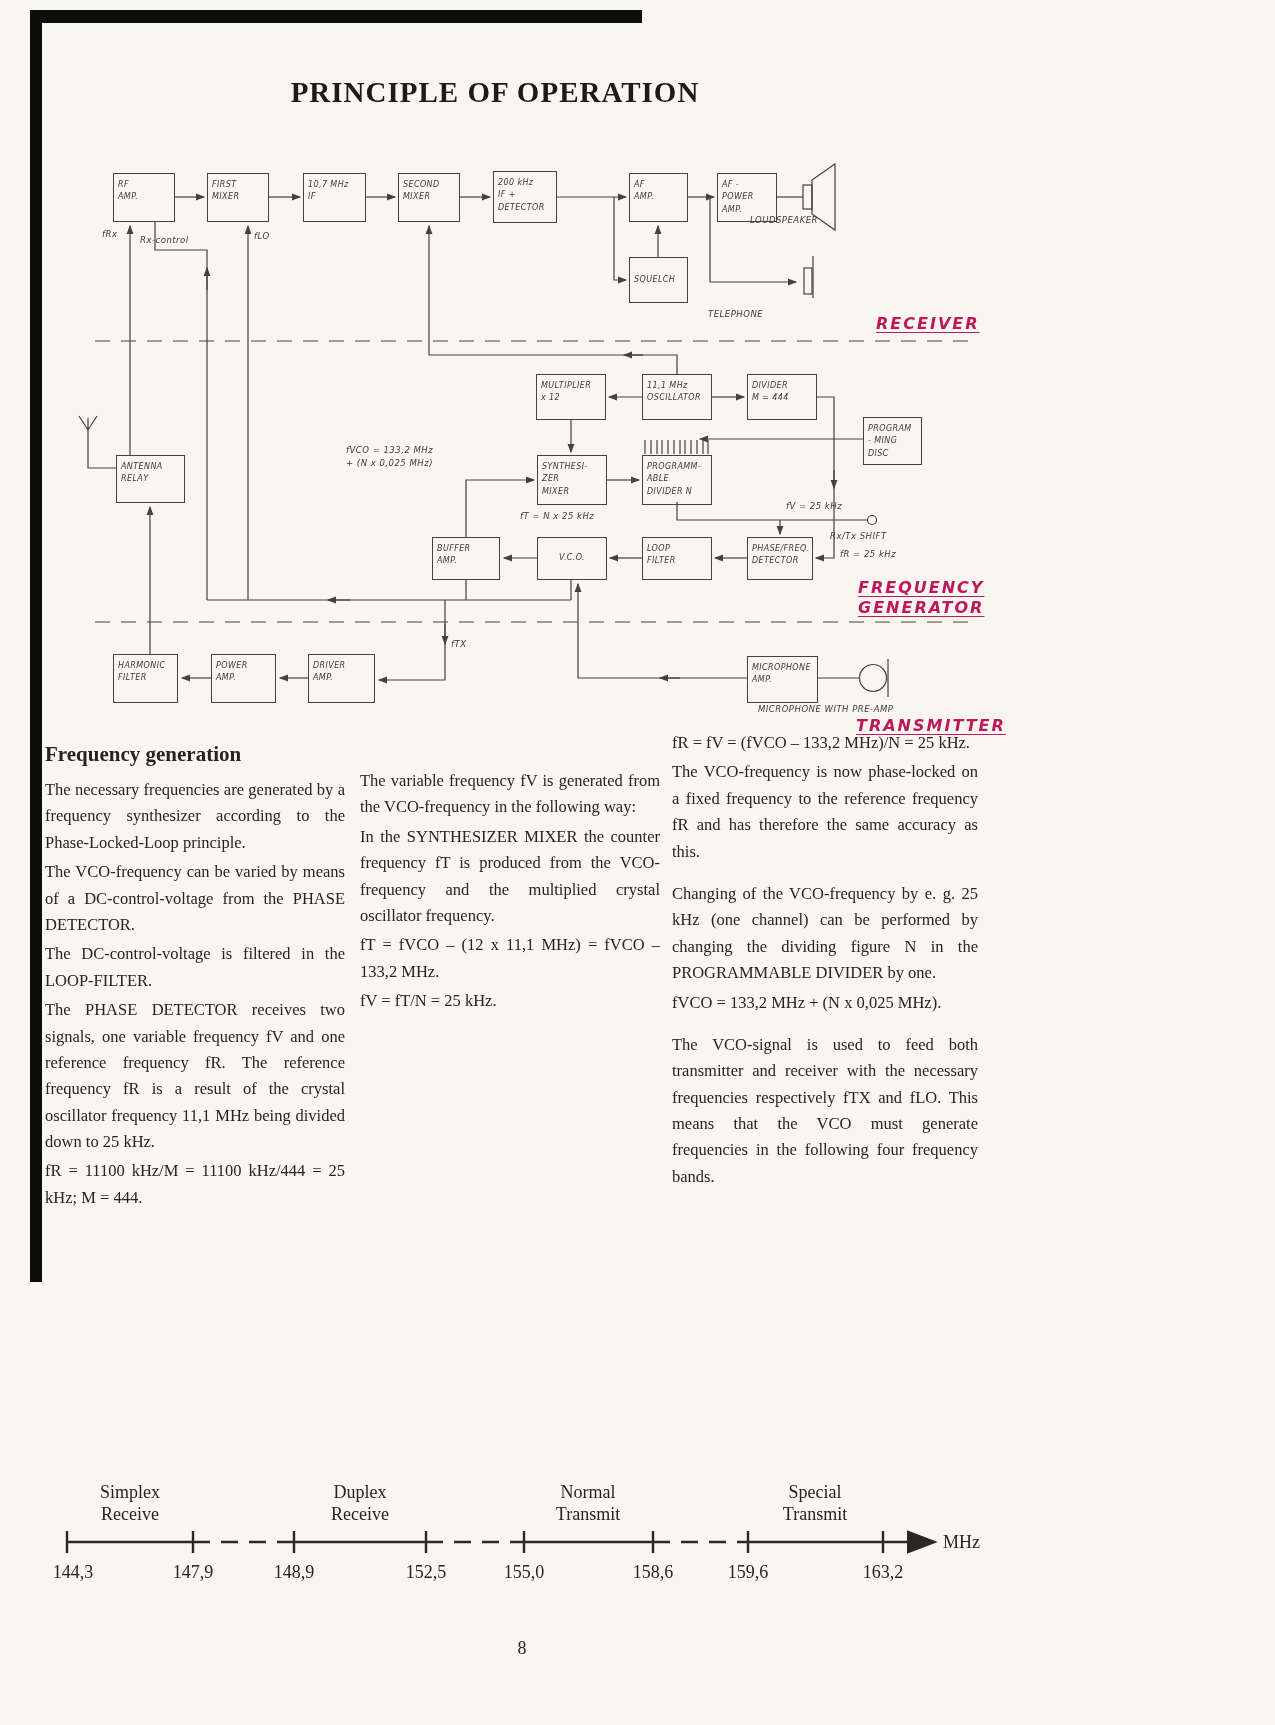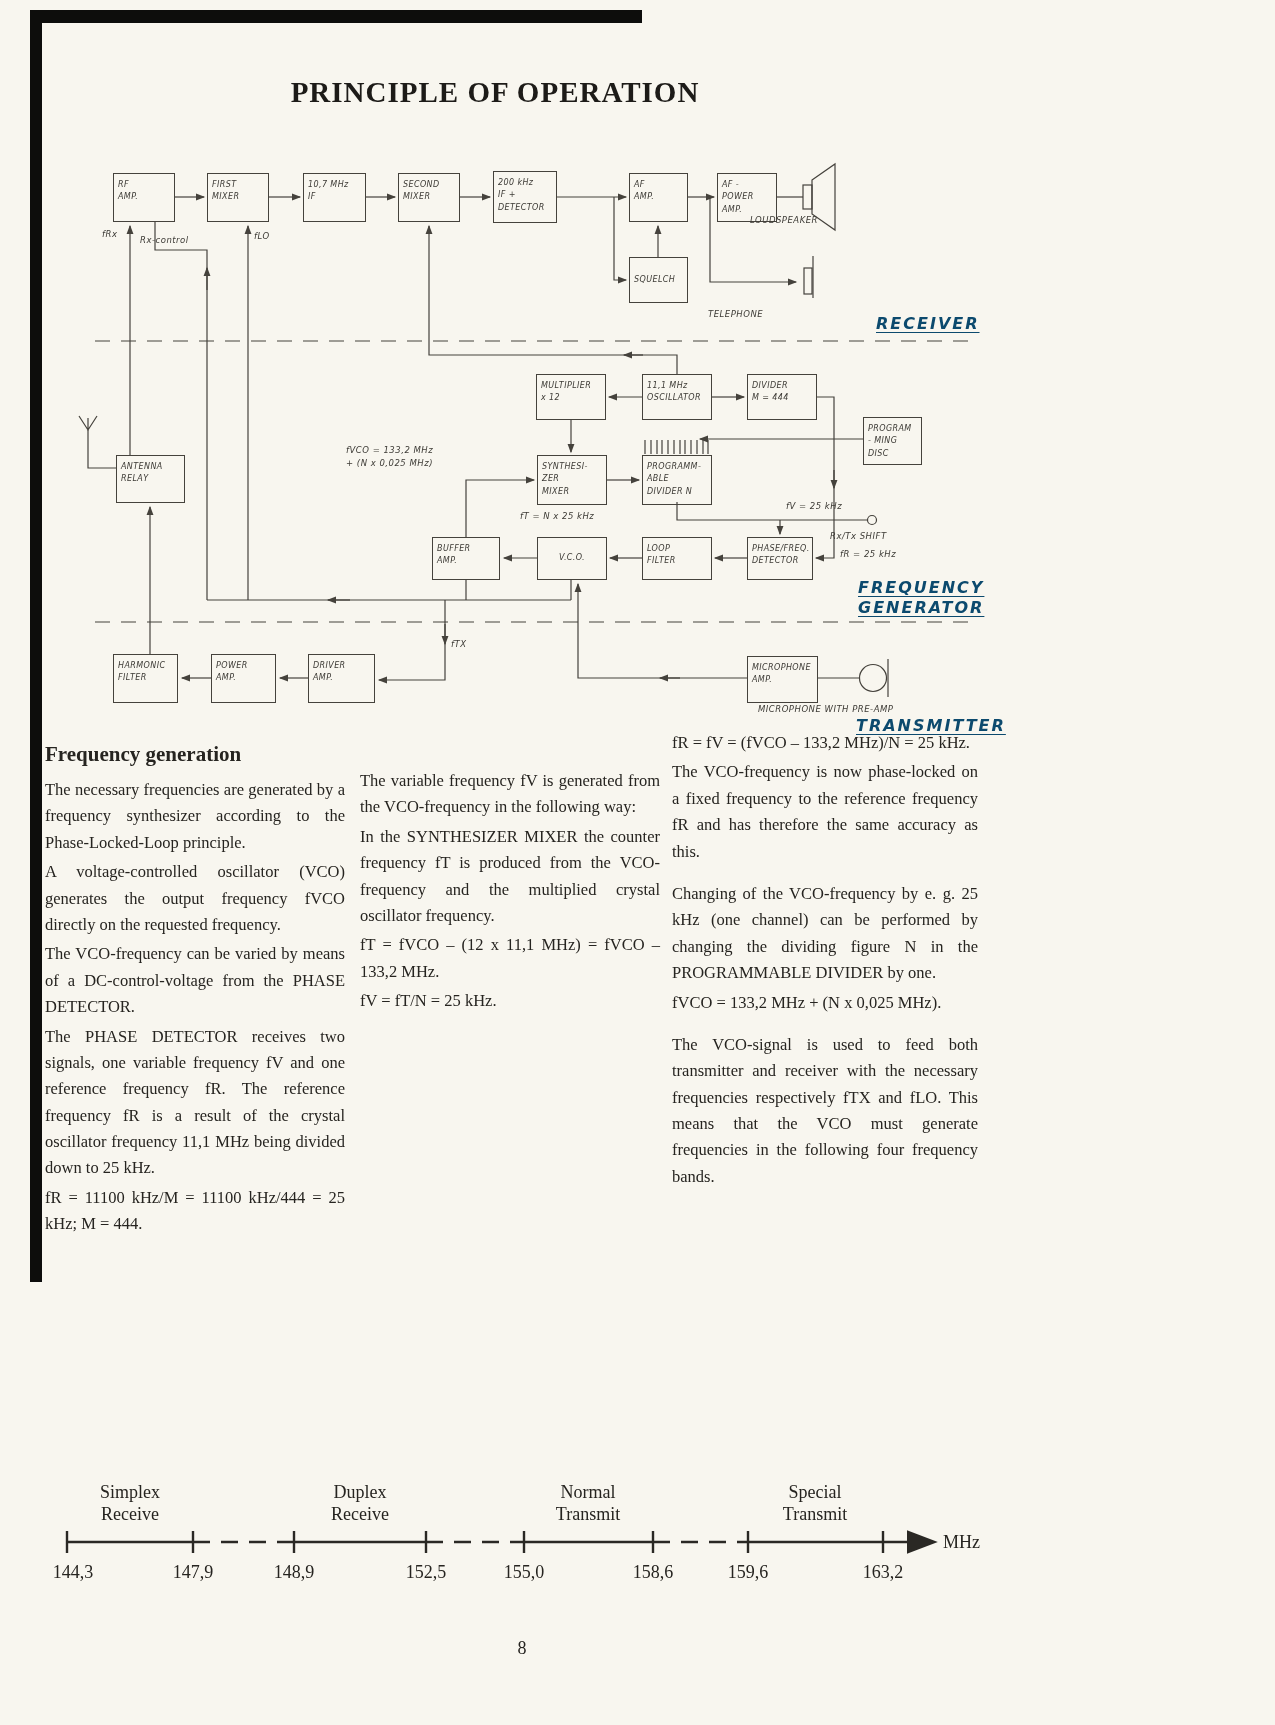--- a/index.html
+++ b/index.html
@@ -16,21 +16,21 @@
   .diagram svg{position:absolute;left:0;top:0;}
   .blk{position:absolute;border:1.3px solid #45423c;box-sizing:border-box;
        font-family:"DejaVu Sans",sans-serif;font-style:italic;font-size:8px;
        letter-spacing:.4px;line-height:1.55;padding:5px 4px;white-space:pre-line;
        color:#3c3a35;background:transparent;}
   .blk.mid{display:flex;align-items:center;}
   .blk.ctr{display:flex;align-items:center;justify-content:center;padding:0;}
   .ann{position:absolute;font-family:"DejaVu Sans",sans-serif;font-style:italic;
        font-size:8.5px;letter-spacing:.5px;color:#3c3a35;white-space:pre-line;line-height:1.5;}
   .sec{position:absolute;font-family:"DejaVu Sans",sans-serif;font-style:italic;
-       font-weight:bold;font-size:16px;letter-spacing:2px;color:#0c4a6e;
+       font-weight:bold;font-size:16px;letter-spacing:2px;color:#be185d;
        text-decoration:underline;text-underline-offset:3px;white-space:pre-line;line-height:1.25;}
   
   .col{position:absolute;text-align:justify;}
   .col h2{font-size:21px;font-weight:bold;margin:0 0 10px 0;text-align:left;}
   .col p{font-size:16.5px;line-height:1.6;margin:0 0 3px 0;}
   .col p.gap{margin-top:16px;}
   
   .bands{position:absolute;left:40px;top:1482px;width:980px;height:120px;}
   .band-label{position:absolute;top:0;width:140px;text-align:center;font-size:18px;
               line-height:1.2;white-space:pre-line;}
@@ -202,22 +202,22 @@
 
   <div class="sec" style="left:818px;top:176px">RECEIVER</div>
   <div class="sec" style="left:800px;top:440px">FREQUENCY
 GENERATOR</div>
   <div class="sec" style="left:798px;top:578px">TRANSMITTER</div>
 </div>
 
 <div class="col" style="left:45px;top:742px;width:300px">
   <h2>Frequency generation</h2>
   <p>The necessary frequencies are generated by a frequency synthesizer according to the Phase-Locked-Loop principle.</p>
-  <p>A voltage-controlled oscillator (VCO) generates the output frequency fVCO directly on the requested frequency.</p>
   <p>The VCO-frequency can be varied by means of a DC-control-voltage from the PHASE DETECTOR.</p>
+  <p>The DC-control-voltage is filtered in the LOOP-FILTER.</p>
   <p>The PHASE DETECTOR receives two signals, one variable frequency fV and one reference frequency fR. The reference frequency fR is a result of the crystal oscillator frequency 11,1 MHz being divided down to 25 kHz.</p>
   <p>fR = 11100 kHz/M = 11100 kHz/444 = 25 kHz; M = 444.</p>
 </div>
 
 <div class="col" style="left:360px;top:768px;width:300px">
   <p>The variable frequency fV is generated from the VCO-frequency in the following way:</p>
   <p>In the SYNTHESIZER MIXER the counter frequency fT is produced from the VCO-frequency and the multiplied crystal oscillator frequency.</p>
   <p>fT = fVCO – (12 x 11,1 MHz) = fVCO – 133,2 MHz.</p>
   <p>fV = fT/N = 25 kHz.</p>
 </div>

